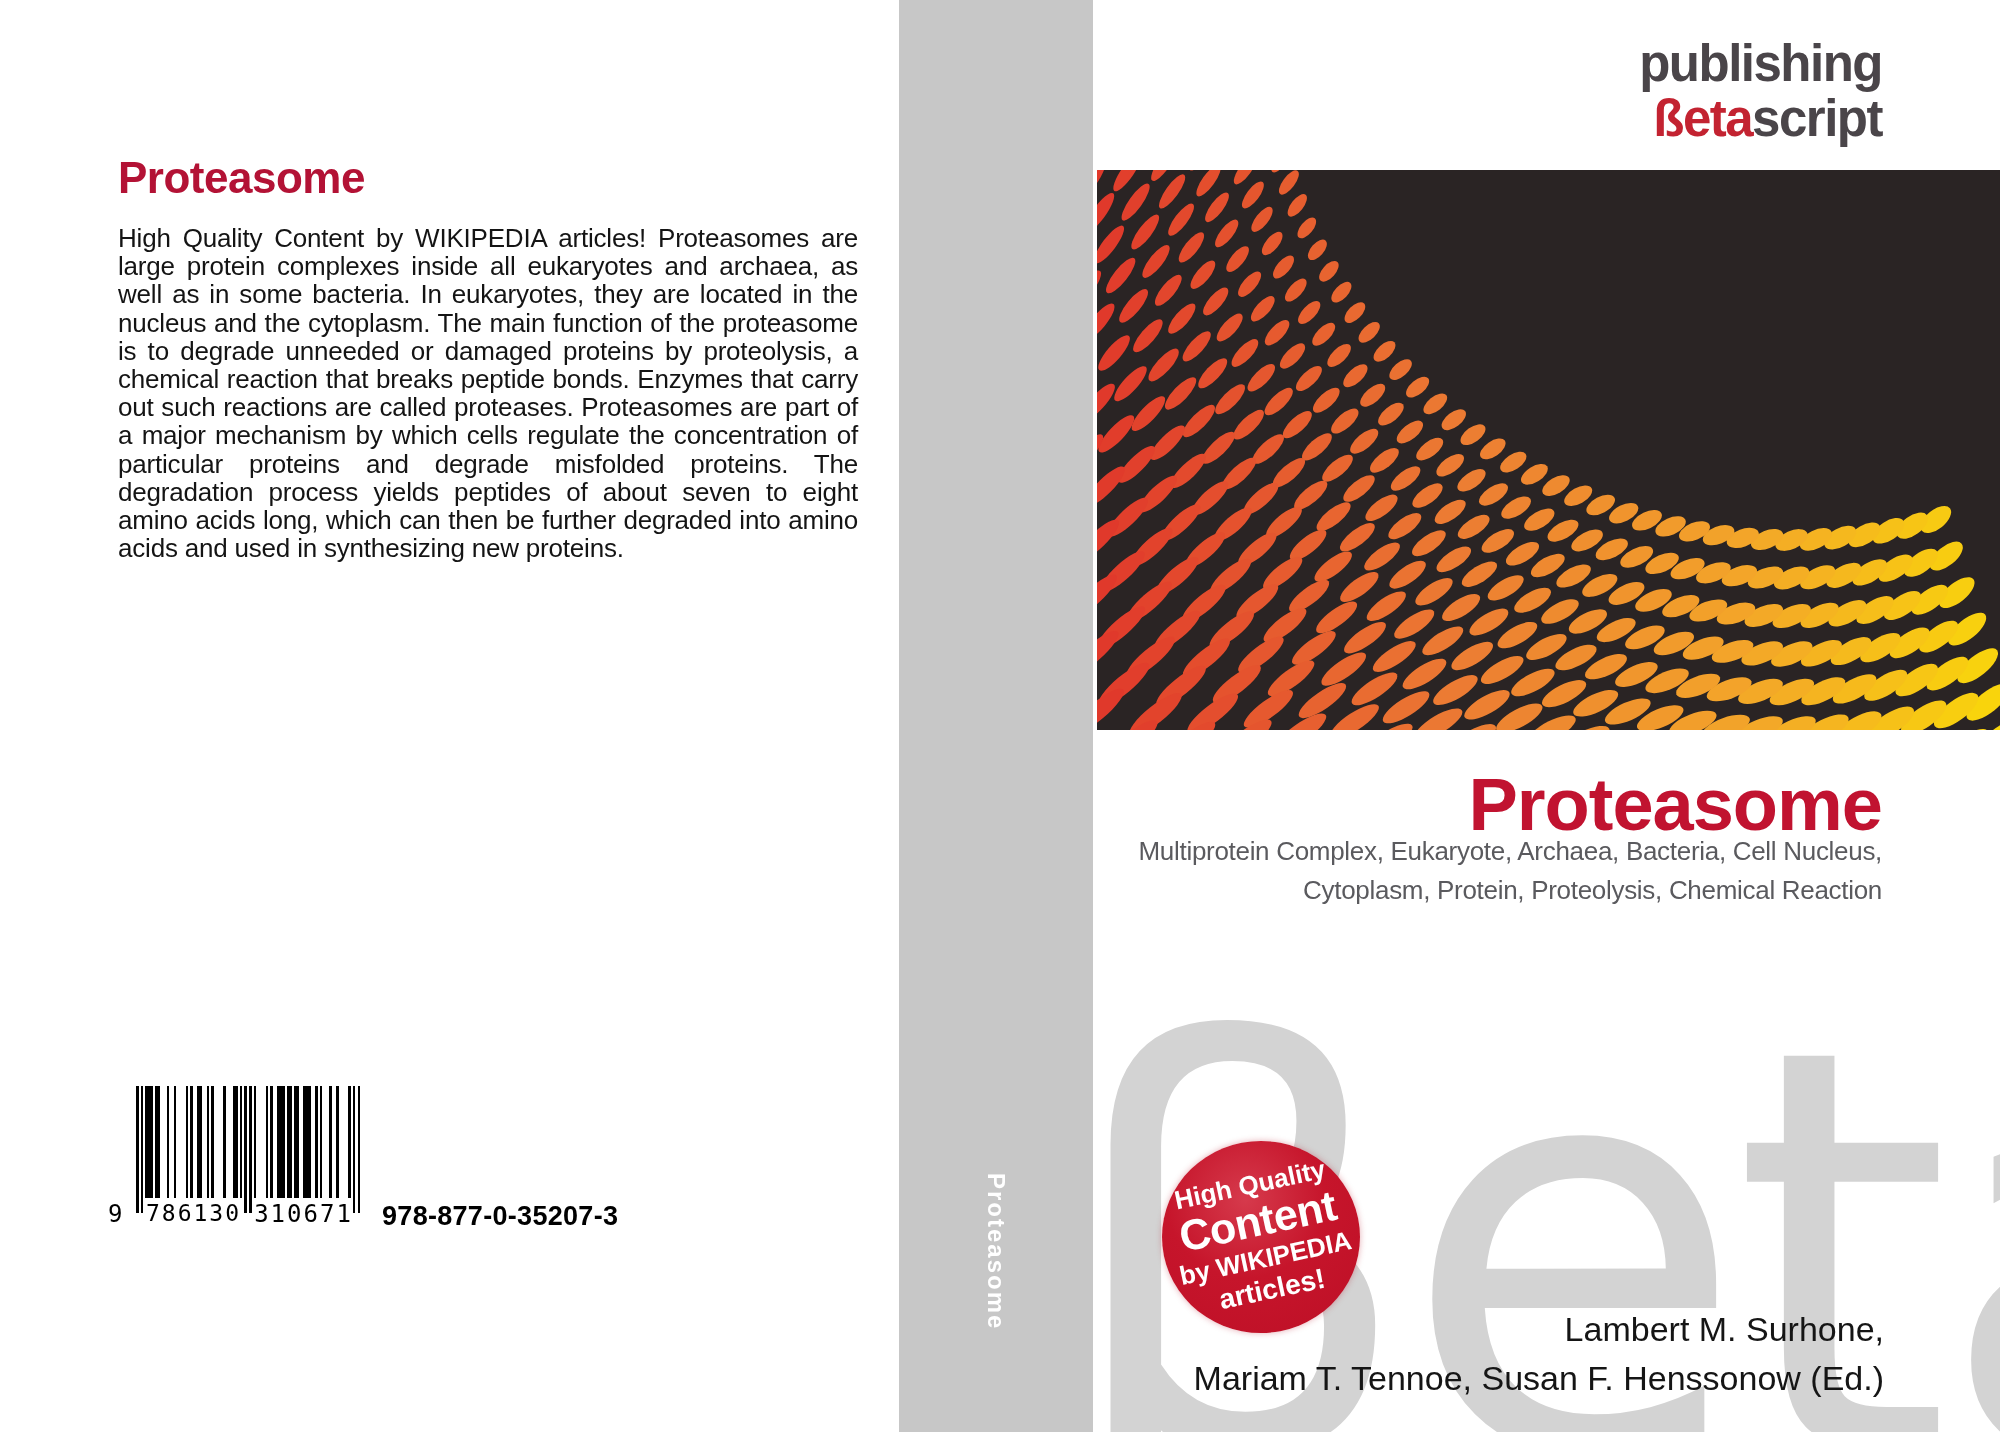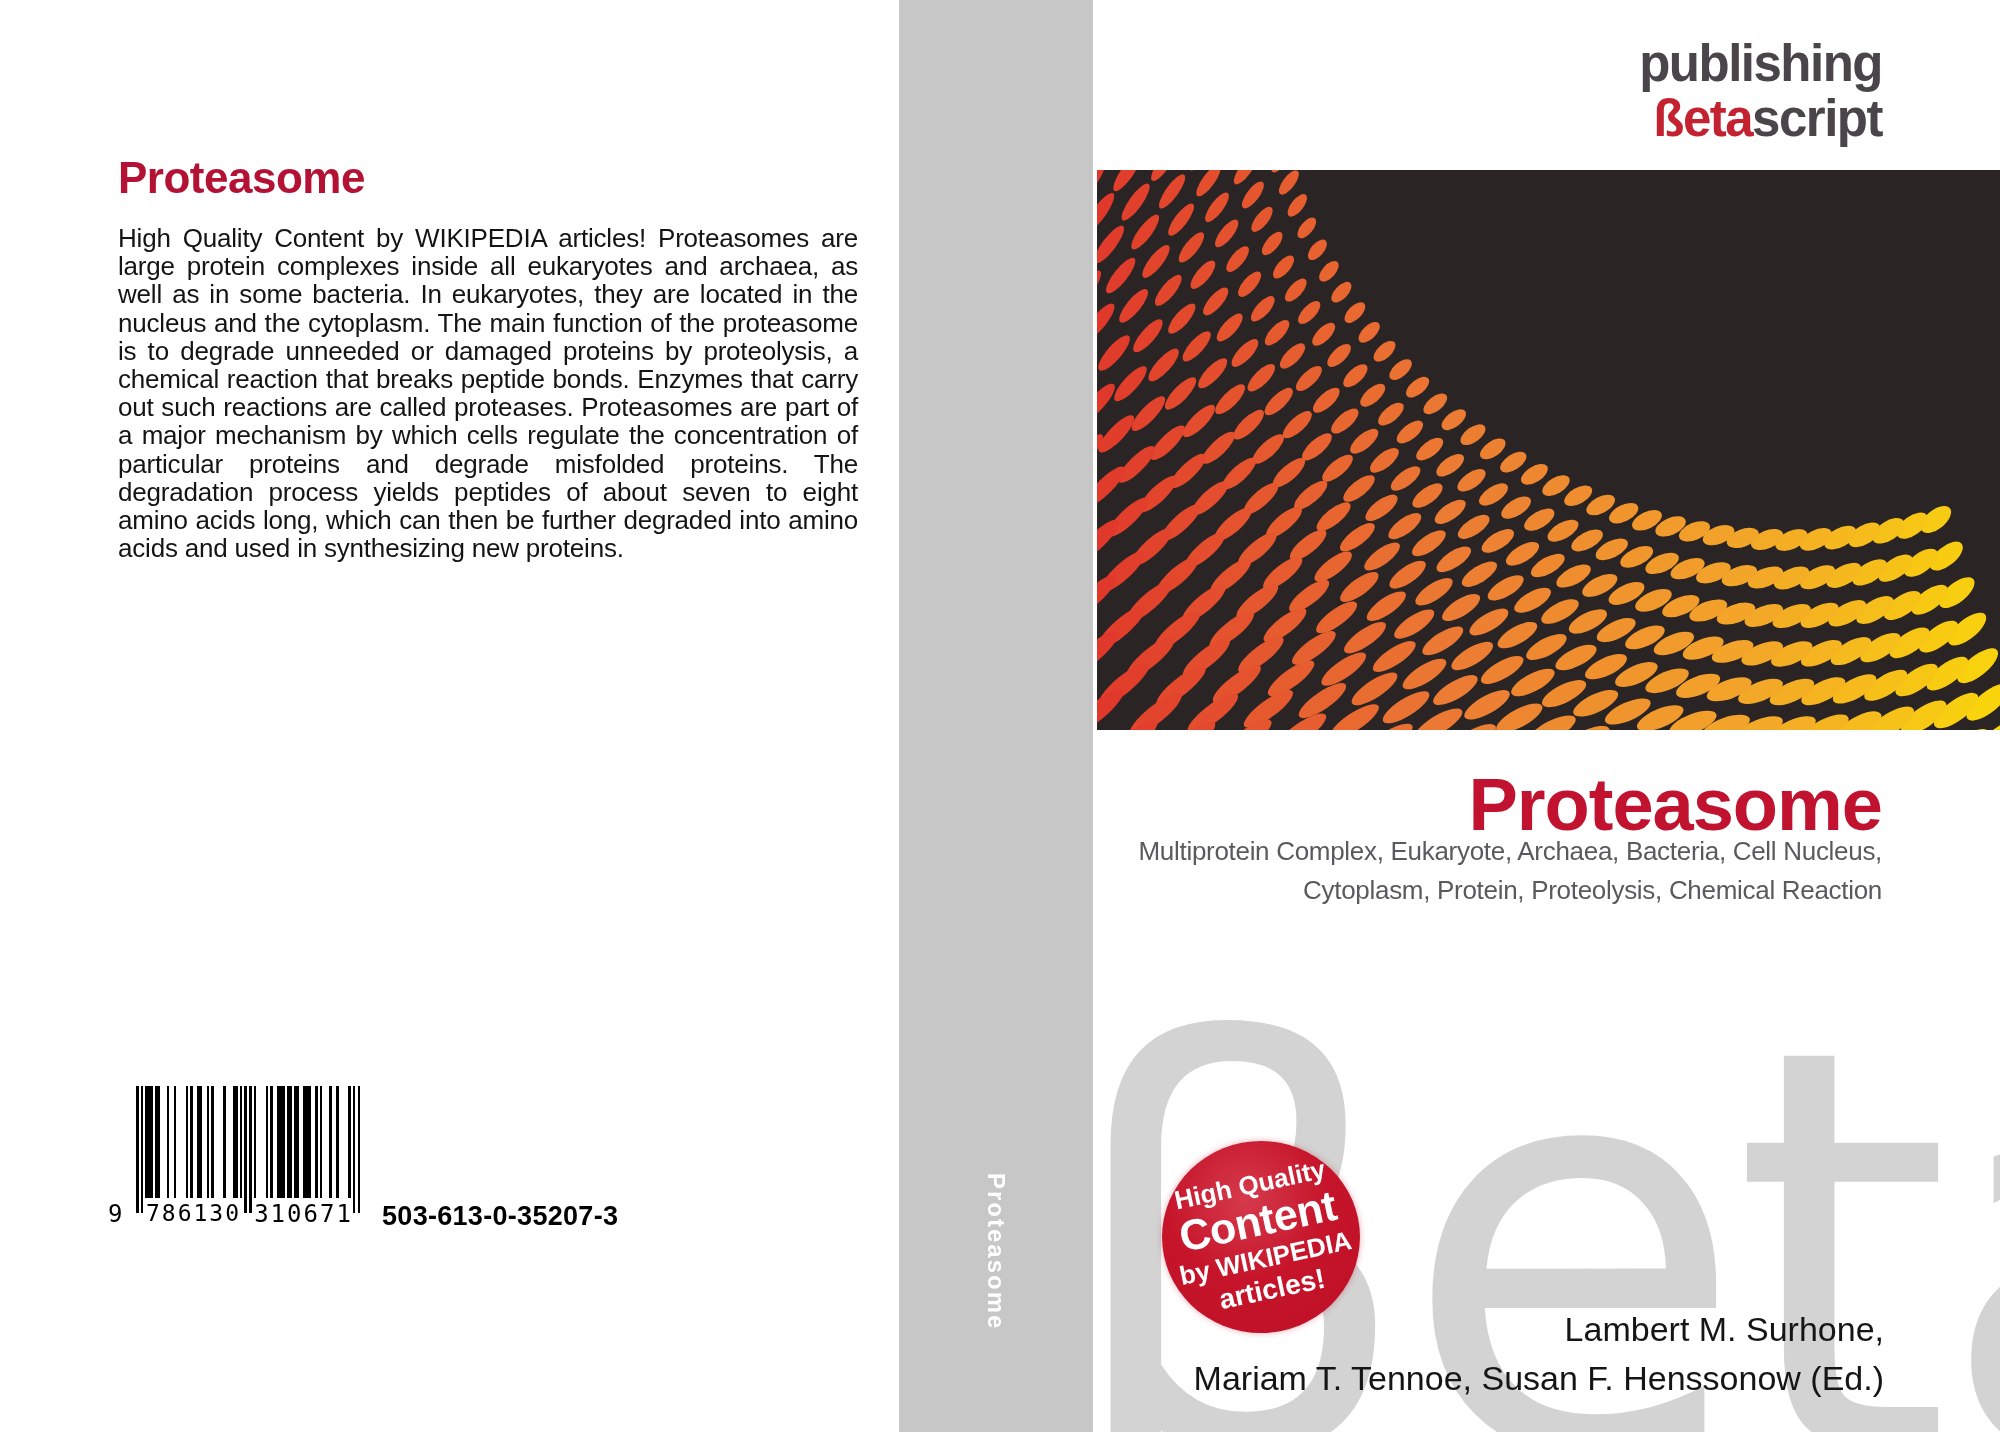--- a/index.html
+++ b/index.html
@@ -143,21 +143,21 @@
           <rect x="193.35" y="0" width="2.56" height="112" fill="#000"></rect>
           <rect x="200.42" y="0" width="2.56" height="112" fill="#000"></rect>
           <rect x="212.21" y="0" width="2.56" height="112" fill="#000"></rect>
           <rect x="216.93" y="0" width="2.56" height="127" fill="#000"></rect>
           <rect x="221.64" y="0" width="2.56" height="127" fill="#000"></rect>
         </svg>
     </div>
     <div class="bc-lead">9</div>
     <div class="bc-left">786130</div>
     <div class="bc-right">310671</div>
-    <div class="isbn-text">503-613-0-35207-3</div>
+    <div class="isbn-text">978-877-0-35207-3</div>
   </div>
 
   <div class="spine">
     <div class="spine-title">Proteasome</div>
   </div>
 
   <div>
 
     <div class="logo">
       <div>publishing</div>

